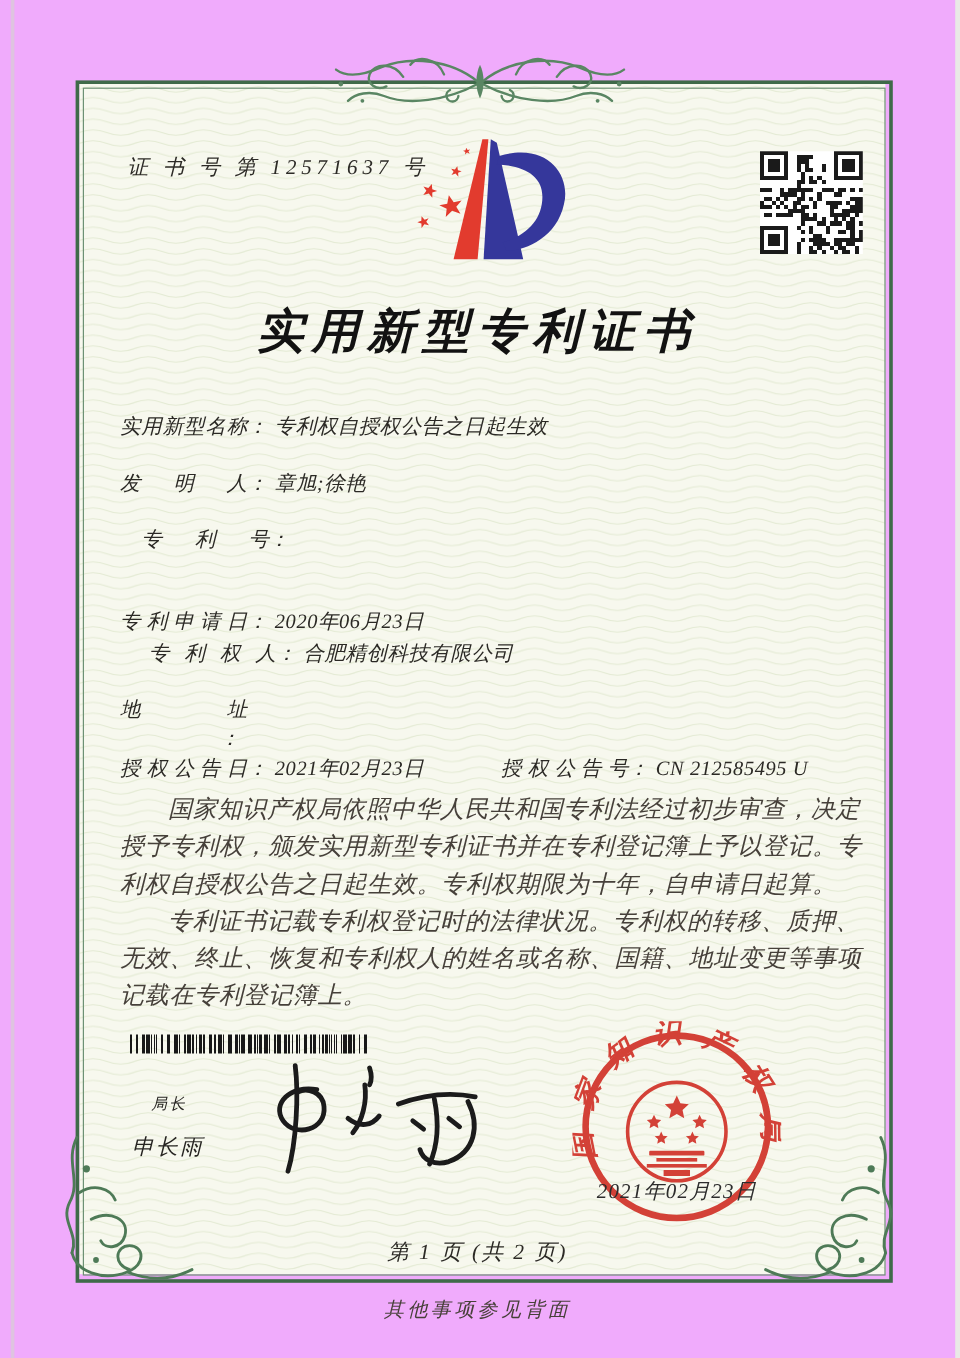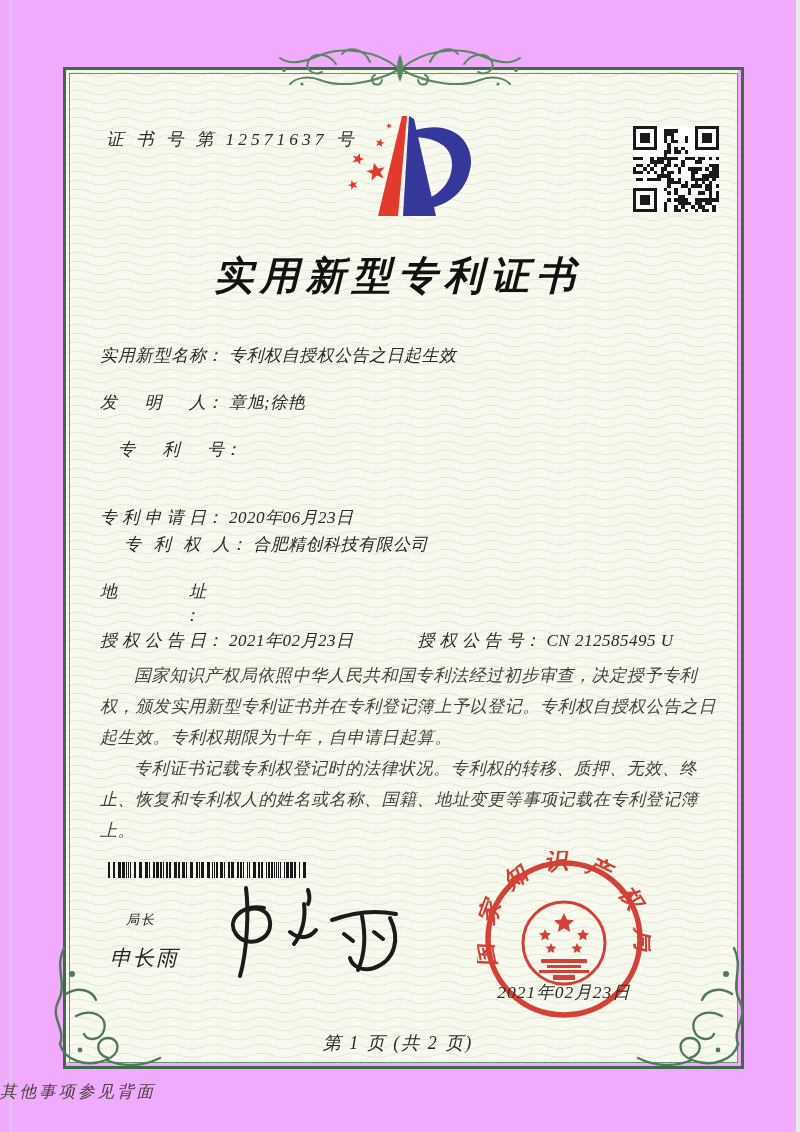--- a/index.html
+++ b/index.html
@@ -29,34 +29,34 @@
   .fields{position:absolute;left:100px;top:0;width:630px;z-index:3;font-size:17px;}
   .frow{position:absolute;display:flex;align-items:flex-end;line-height:24px;}
   .flabel{display:inline-block;width:106px;text-align:justify;text-align-last:justify;flex:none;color:#2b2925;}
   .fcolon{flex:none;margin-right:6px;color:#2b2925;}
   .fvalue{letter-spacing:.5px;color:#2b2925;}
   .frow.r1{top:344px;} .frow.r2{top:391px;} .frow.r3{top:438px;margin-left:18px;} .frow.r4{top:458px;margin-top:48px;}
   .frow.r5{top:533px;margin-left:24px;} .frow.r6{top:580px;flex-direction:column;} .frow.r7{top:629px;}
   .frow.r6 .fvalue{width:445px;}
   .pair2{display:flex;margin-left:64px;}
 
-  .body-text{position:absolute;left:100px;top:660px;width:618px;z-index:3;font-size:17px;
+  .body-text{position:absolute;left:100px;top:660px;width:618px;z-index:3;font-size:20px;
              line-height:31px;color:#46403a;letter-spacing:.6px;}
   .body-text p{margin:0;text-indent:2em;}
 
   .barcode{position:absolute;left:108px;top:862px;width:201px;height:16px;z-index:3;}
   .officer-title{position:absolute;left:126px;top:911px;font-size:13px;letter-spacing:2px;z-index:3;}
-  .officer-name{position:absolute;left:110px;top:944px;font-size:21px;letter-spacing:2px;z-index:3;text-align:right;}
+  .officer-name{position:absolute;left:110px;top:944px;font-size:18px;letter-spacing:2px;z-index:3;text-align:right;}
   .signature{position:absolute;left:212px;top:878px;width:200px;height:105px;z-index:4;}
 
   .seal{position:absolute;left:477px;top:851px;width:174px;height:174px;z-index:4;opacity:.95;}
 
   .page-num{position:absolute;left:0;right:0;top:1031px;text-align:center;font-size:18px;
             letter-spacing:2px;z-index:3;color:#2c2a26;}
-  .back-note{position:absolute;left:0;right:0;top:1081px;text-align:left;font-size:16.5px;
+  .back-note{position:absolute;left:0;right:0;top:1081px;text-align:center;font-size:16.5px;
              letter-spacing:3px;z-index:3;color:#474039;}
 </style>
 </head>
 <body>
 
 <div class="page">
 
   <div class="scan-edge"></div>
 
   <svg class="waves" aria-hidden="true">

